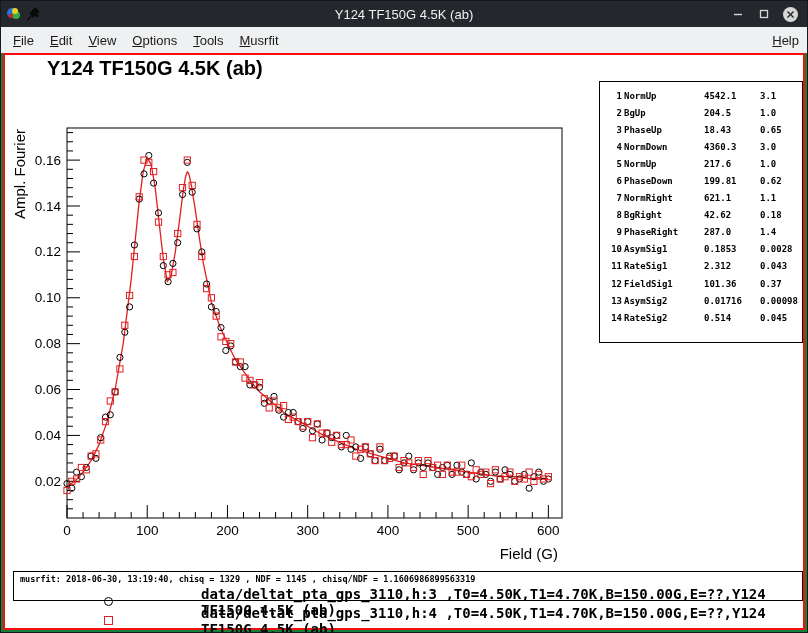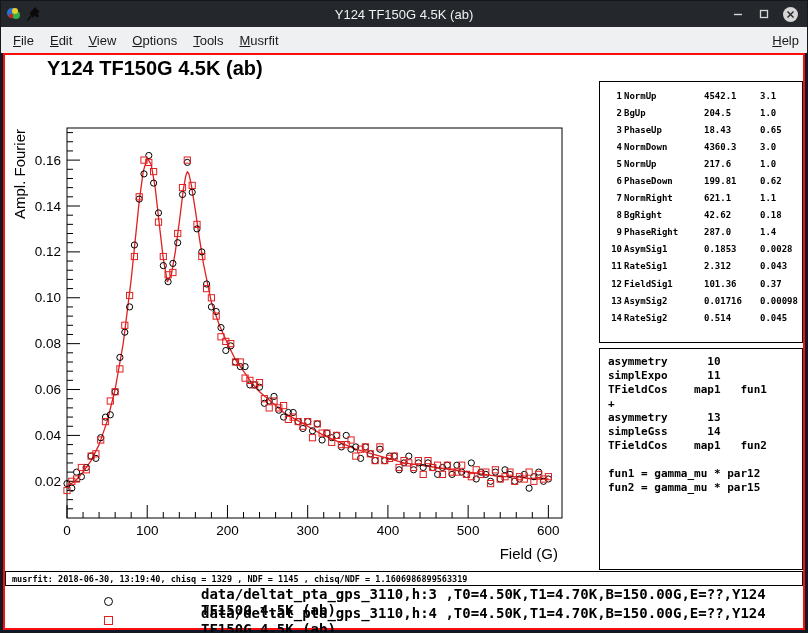--- a/index.html
+++ b/index.html
@@ -1,16 +1,16 @@
 <!DOCTYPE html>
 <html><head>
 <meta charset="utf-8">
 <style>
   html,body{margin:0;padding:0;background:#777;}
-  .window{position:relative;width:808px;height:633px;background:#0f172a;
+  .window{position:relative;width:808px;height:633px;background:#15803d;
     font-family:"Liberation Sans",sans-serif;border:1px solid #15181b;box-sizing:border-box;overflow:hidden;}
   
   .titlebar{position:absolute;left:0;top:0;right:0;height:26px;background:#24282c;
     display:flex;align-items:center;color:#e8e8e8;}
   .tb-left{display:flex;align-items:center;gap:4px;padding-left:5px;width:120px;}
   .tb-title{position:absolute;left:0;right:0;text-align:center;font-size:13px;color:#f0f0f0;pointer-events:none;}
   .tb-controls{margin-left:auto;display:flex;align-items:center;gap:8px;padding-right:8px;z-index:2;}
   .tb-btn{width:18px;height:18px;display:flex;align-items:center;justify-content:center;cursor:pointer;}
   
   .menubar{position:absolute;left:0;top:26px;right:0;height:26px;background:#eff0f1;
@@ -23,21 +23,21 @@
   .canvas{position:absolute;left:2px;right:2px;top:52px;bottom:2px;background:#ffffff;
     border:2px solid #fa0d0d;box-sizing:border-box;}
   .plot-title{position:absolute;left:42px;top:2px;font-size:20px;font-weight:bold;color:#000;}
   #chart{position:absolute;left:0;top:0;width:600px;height:512px;}
   .pad{position:absolute;border:1px solid #000;background:#fff;box-sizing:border-box;
     font-family:"DejaVu Sans Mono",monospace;font-weight:bold;color:#000;}
   .param-box{left:594px;top:26px;width:204px;height:262px;padding-top:5px;font-size:9px;}
   .param-row{display:grid;grid-template-columns:18px 80px 56px auto;height:17.1px;align-items:center;padding:0 4px 0 6px;}
   .param-row .idx{text-align:right;padding-right:2px;}
   .theory-box{left:594px;top:293px;width:204px;height:222px;padding:6px 0 0 8px;font-size:11px;line-height:14px;white-space:pre;}
-  .status-box{left:0;top:516px;right:0;height:15px;font-size:8.5px;line-height:15px;padding-left:6px;}
+  .status-box{left:8px;top:516px;right:0;height:30px;font-size:8.5px;line-height:15px;padding-left:6px;}
   .legend{position:absolute;left:0;top:537px;right:0;}
   .legend-row{display:flex;align-items:center;height:19px;}
   .legend-marker{width:7px;height:7px;margin-left:99px;flex:0 0 auto;}
   .open-circle{border:1px solid #000;border-radius:50%;}
   .open-square{border:1px solid #e02020;}
   .legend-text{margin-left:88px;font-family:"DejaVu Sans Mono",monospace;font-weight:bold;font-size:14px;color:#000;}
   svg text{font-family:"Liberation Sans",sans-serif;}
 </style>
 </head>
 <body>
@@ -475,21 +475,20 @@
           <span class="perr">0.00098</span>
         </div>
         <div class="param-row">
           <span class="idx">14</span>
           <span class="pname">RateSig2</span>
           <span class="pval">0.514</span>
           <span class="perr">0.045</span>
         </div>
       </div>
 
-    <div class="pad theory-box"><div>asymmetry      10</div><div>simplExpo      11</div><div>TFieldCos    map1   fun1</div><div>+</div><div>asymmetry      13</div><div>simpleGss      14</div><div>TFieldCos    map1   fun2</div><div> </div><div>fun1 = gamma_mu * par12</div><div>fun2 = gamma_mu * par15</div></div>
 
     <div class="pad status-box">
       <span>musrfit: 2018-06-30, 13:19:40, chisq = 1329 , NDF = 1145 , chisq/NDF = 1.1606986899563319</span>
     </div>
 
     <div class="legend">
         <div class="legend-row">
           <span class="legend-marker open-circle" style="border-color: rgb(0, 0, 0);"></span>
           <span class="legend-text">data/deltat_pta_gps_3110,h:3 ,T0=4.50K,T1=4.70K,B=150.00G,E=??,Y124 TF150G 4.5K (ab)</span>
         </div>

